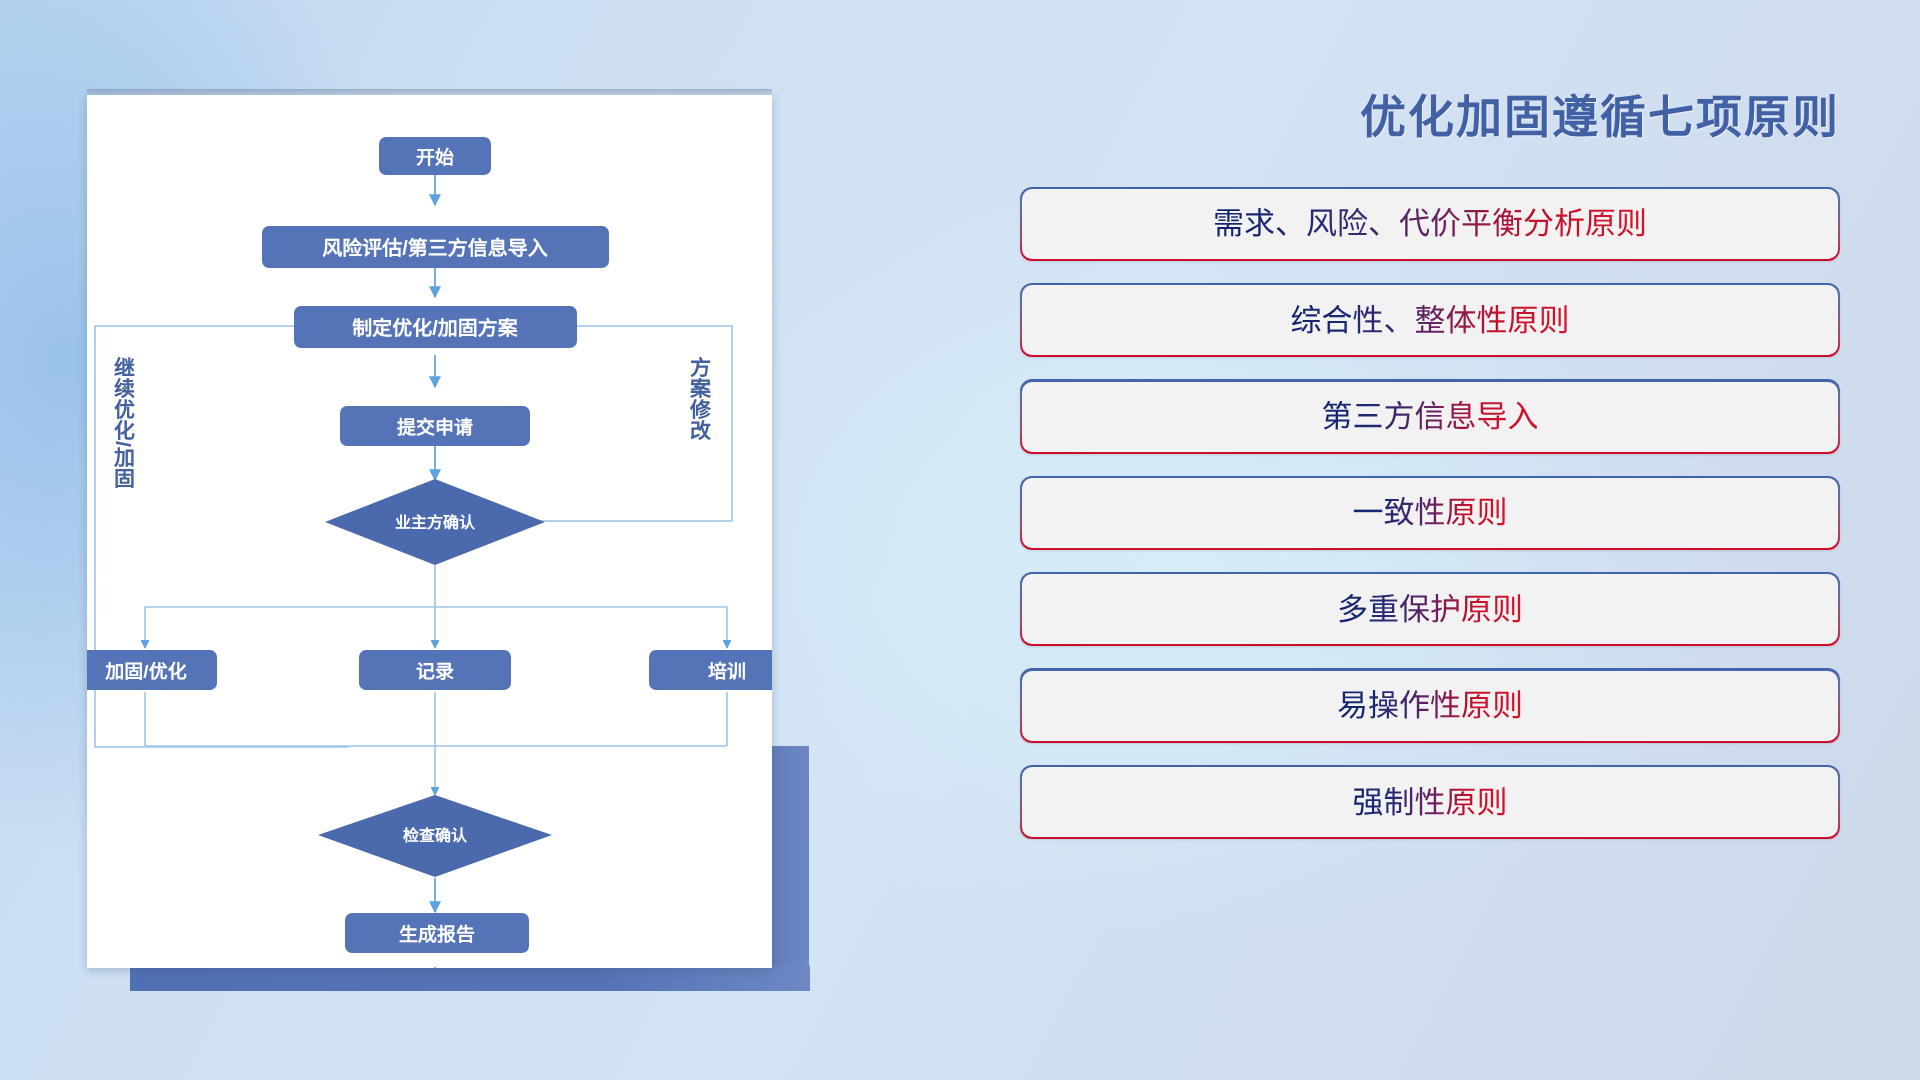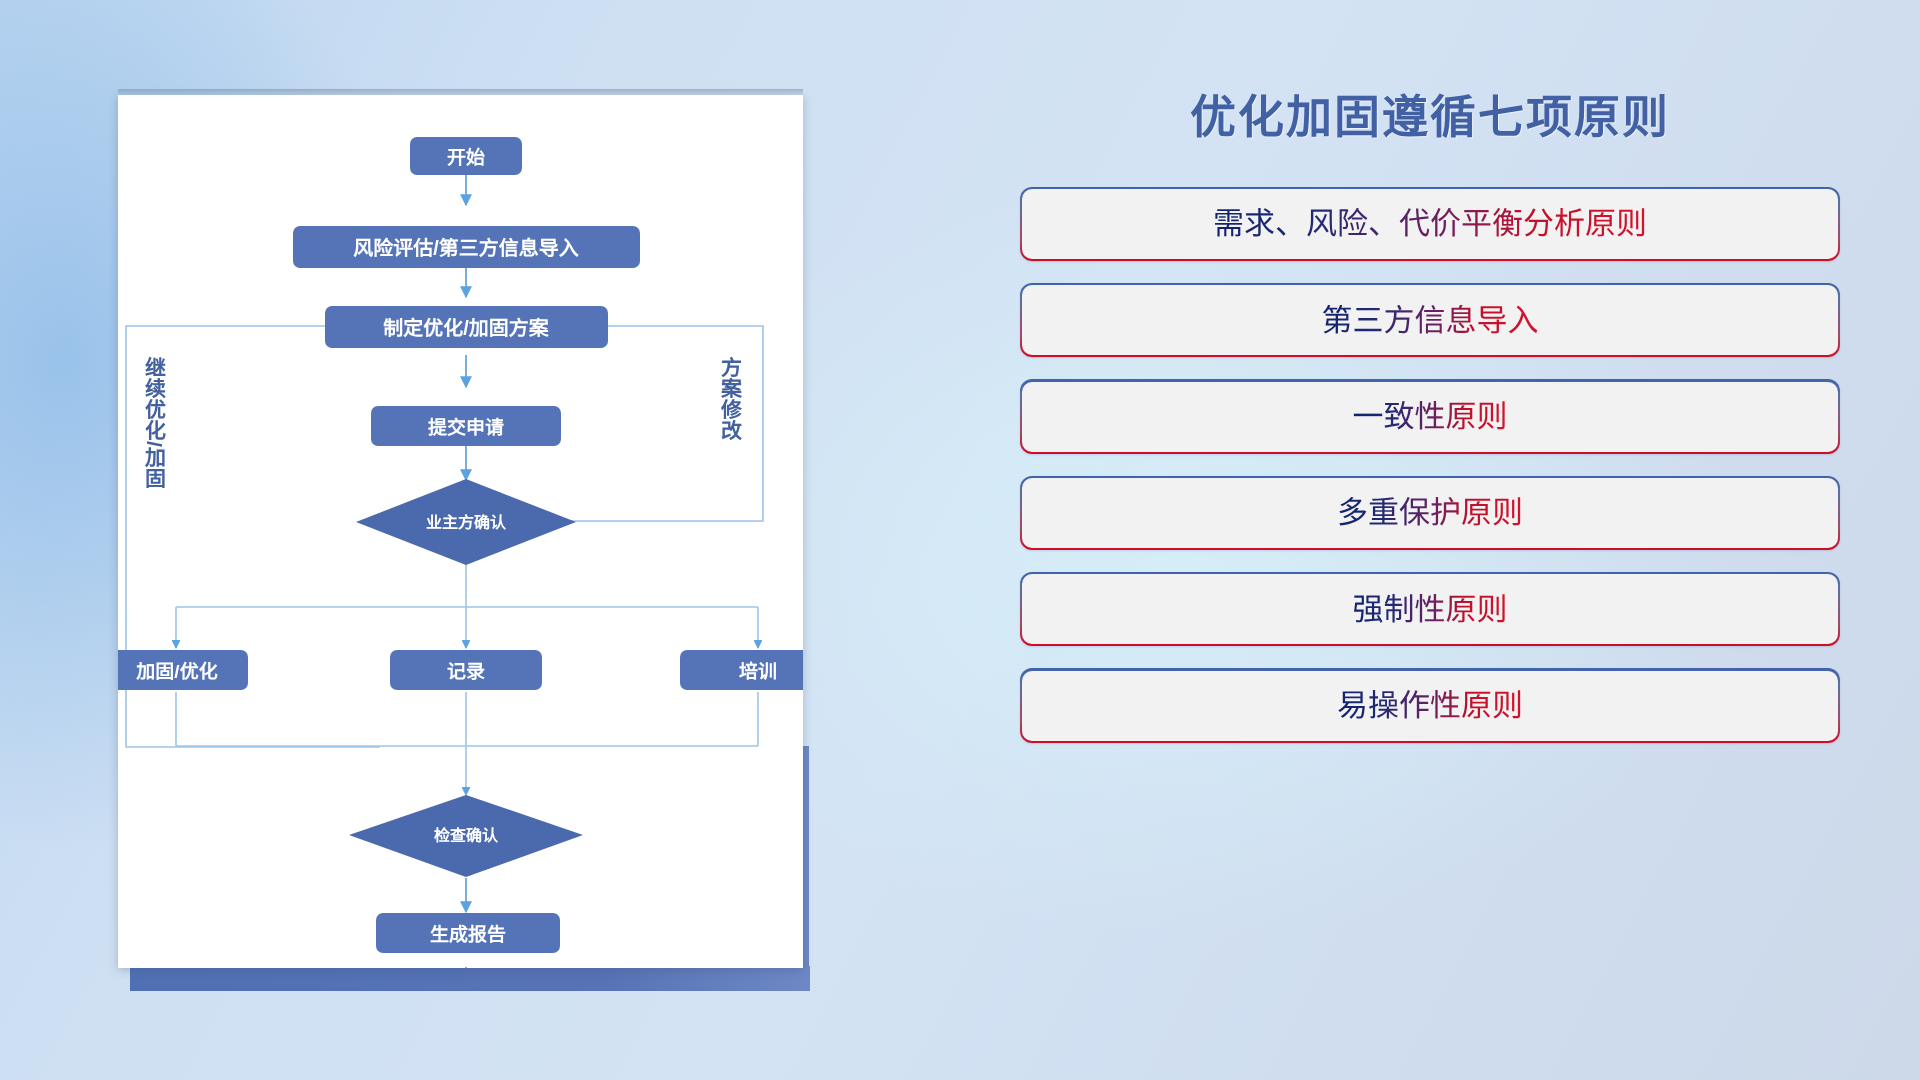--- a/index.html
+++ b/index.html
@@ -36,21 +36,21 @@
     position: absolute;
     left: 130px;
     top: 966px;
     width: 680px;
     height: 25px;
     background: linear-gradient(90deg, #5070b4 0%, #5773b6 70%, #6d88c4 100%);
   }
 
   #flow-card {
     position: absolute;
-    left: 118px;
+    left: 87px;
     top: 95px;
     width: 685px;
     height: 873px;
     background: #ffffff;
     box-shadow: 0 2px 9px rgba(60,80,110,0.30);
   }
   #flow-card::before {
     content: "";
     position: absolute;
     left: 0; top: -6px;
@@ -100,21 +100,21 @@
 
   
   #principles-panel {
     position: absolute;
     left: 1020px;
     top: 92px;
     width: 820px;
     height: 920px;
   }
   #principles-title {
-    text-align: center;
+    text-align: right;
     font-size: 46px;
     font-weight: bold;
     color: #4260a4;
     letter-spacing: 2px;
     text-shadow: 1px 1px 0 rgba(255,255,255,0.55);
     margin: 0 0 44px 0;
     line-height: 1.1;
   }
   #principles-list {
     display: flex;
@@ -261,20 +261,25 @@
     <h1 id="principles-title">优化加固遵循七项原则</h1>
 
     <div id="principles-list">
 
       <div class="principle-item">
         <div class="principle-inner">
           <span class="principle-text">需求、风险、代价平衡分析原则</span>
         </div>
       </div>
 
+      <div class="principle-item">
+        <div class="principle-inner">
+          <span class="principle-text">综合性、整体性原则</span>
+        </div>
+      </div>
 
       <div class="principle-item">
         <div class="principle-inner">
           <span class="principle-text">第三方信息导入</span>
         </div>
       </div>
 
       <div class="principle-item">
         <div class="principle-inner">
           <span class="principle-text">一致性原则</span>
@@ -282,26 +287,26 @@
       </div>
 
       <div class="principle-item">
         <div class="principle-inner">
           <span class="principle-text">多重保护原则</span>
         </div>
       </div>
 
       <div class="principle-item">
         <div class="principle-inner">
+          <span class="principle-text">易操作性原则</span>
+        </div>
+      </div>
+
+      <div class="principle-item">
+        <div class="principle-inner">
           <span class="principle-text">强制性原则</span>
-        </div>
-      </div>
-
-      <div class="principle-item">
-        <div class="principle-inner">
-          <span class="principle-text">易操作性原则</span>
         </div>
       </div>
 
     </div>
   </div>
 
 </div>
 
 </body></html>

